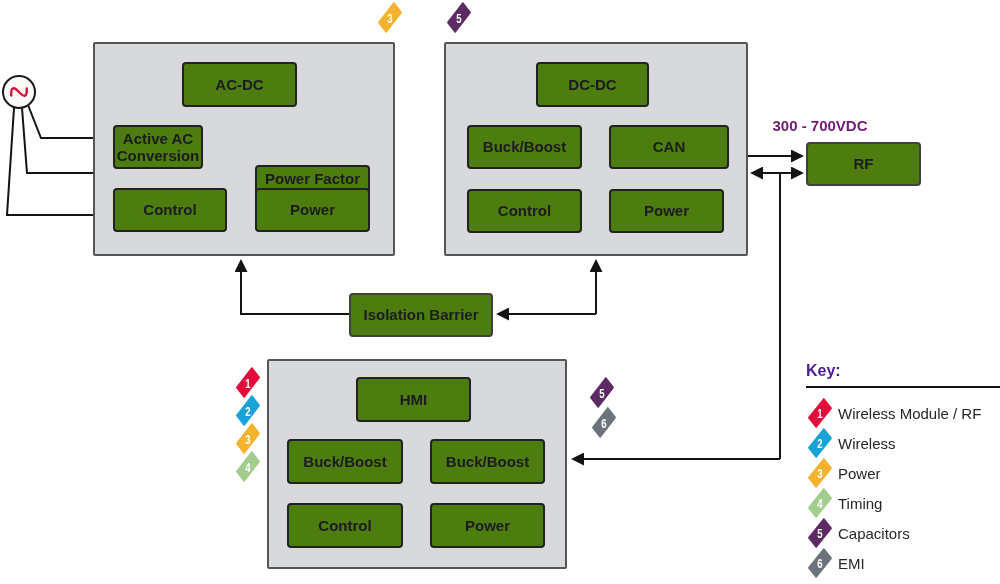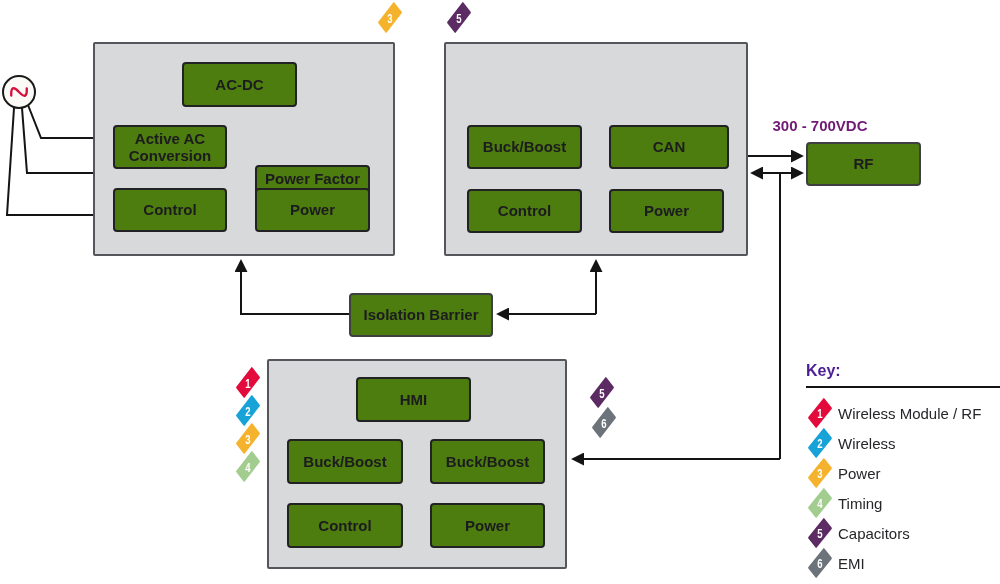--- a/index.html
+++ b/index.html
@@ -66,25 +66,26 @@
 
     <g stroke="#141414" stroke-width="2" fill="none">
       <path d="M 748 156 L 802 156" marker-end="url(#arr)"></path>
       <path d="M 752 173 L 802 173" marker-start="url(#arr)" marker-end="url(#arr)"></path>
       <path d="M 780 173 L 780 459"></path>
       <path d="M 780 459 L 573 459" marker-end="url(#arr)"></path>
     </g>
   </svg>
 
   <div class="chip" style="left:182px;top:62px;width:115px;height:45px;">AC-DC</div>
-  <div class="chip" style="left:113px;top:125px;width:114px;height:44px;">Active AC Conversion</div>
+  <div class="chip" style="left:113px;top:125px;width:90px;height:44px;">Active AC Conversion</div>
   <div class="chip" style="left:255px;top:125px;width:115px;height:44px;margin-top:40px;">Power Factor Correction</div>
   <div class="chip" style="left:113px;top:188px;width:114px;height:44px;">Control</div>
   <div class="chip" style="left:255px;top:188px;width:115px;height:44px;">Power</div>
 
+  <div class="chip" style="left:536px;top:62px;width:113px;height:45px;">DC-DC</div>
   <div class="chip" style="left:467px;top:125px;width:115px;height:44px;">Buck/Boost</div>
   <div class="chip" style="left:609px;top:125px;width:120px;height:44px;text-align:right;">CAN</div>
   <div class="chip" style="left:467px;top:189px;width:115px;height:44px;">Control</div>
   <div class="chip" style="left:609px;top:189px;width:115px;height:44px;">Power</div>
 
   <div class="chip" style="left:356px;top:377px;width:115px;height:45px;">HMI</div>
   <div class="chip" style="left:287px;top:439px;width:116px;height:45px;">Buck/Boost</div>
   <div class="chip" style="left:430px;top:439px;width:115px;height:45px;">Buck/Boost</div>
   <div class="chip" style="left:287px;top:503px;width:116px;height:45px;">Control</div>
   <div class="chip" style="left:430px;top:503px;width:115px;height:45px;">Power</div>

